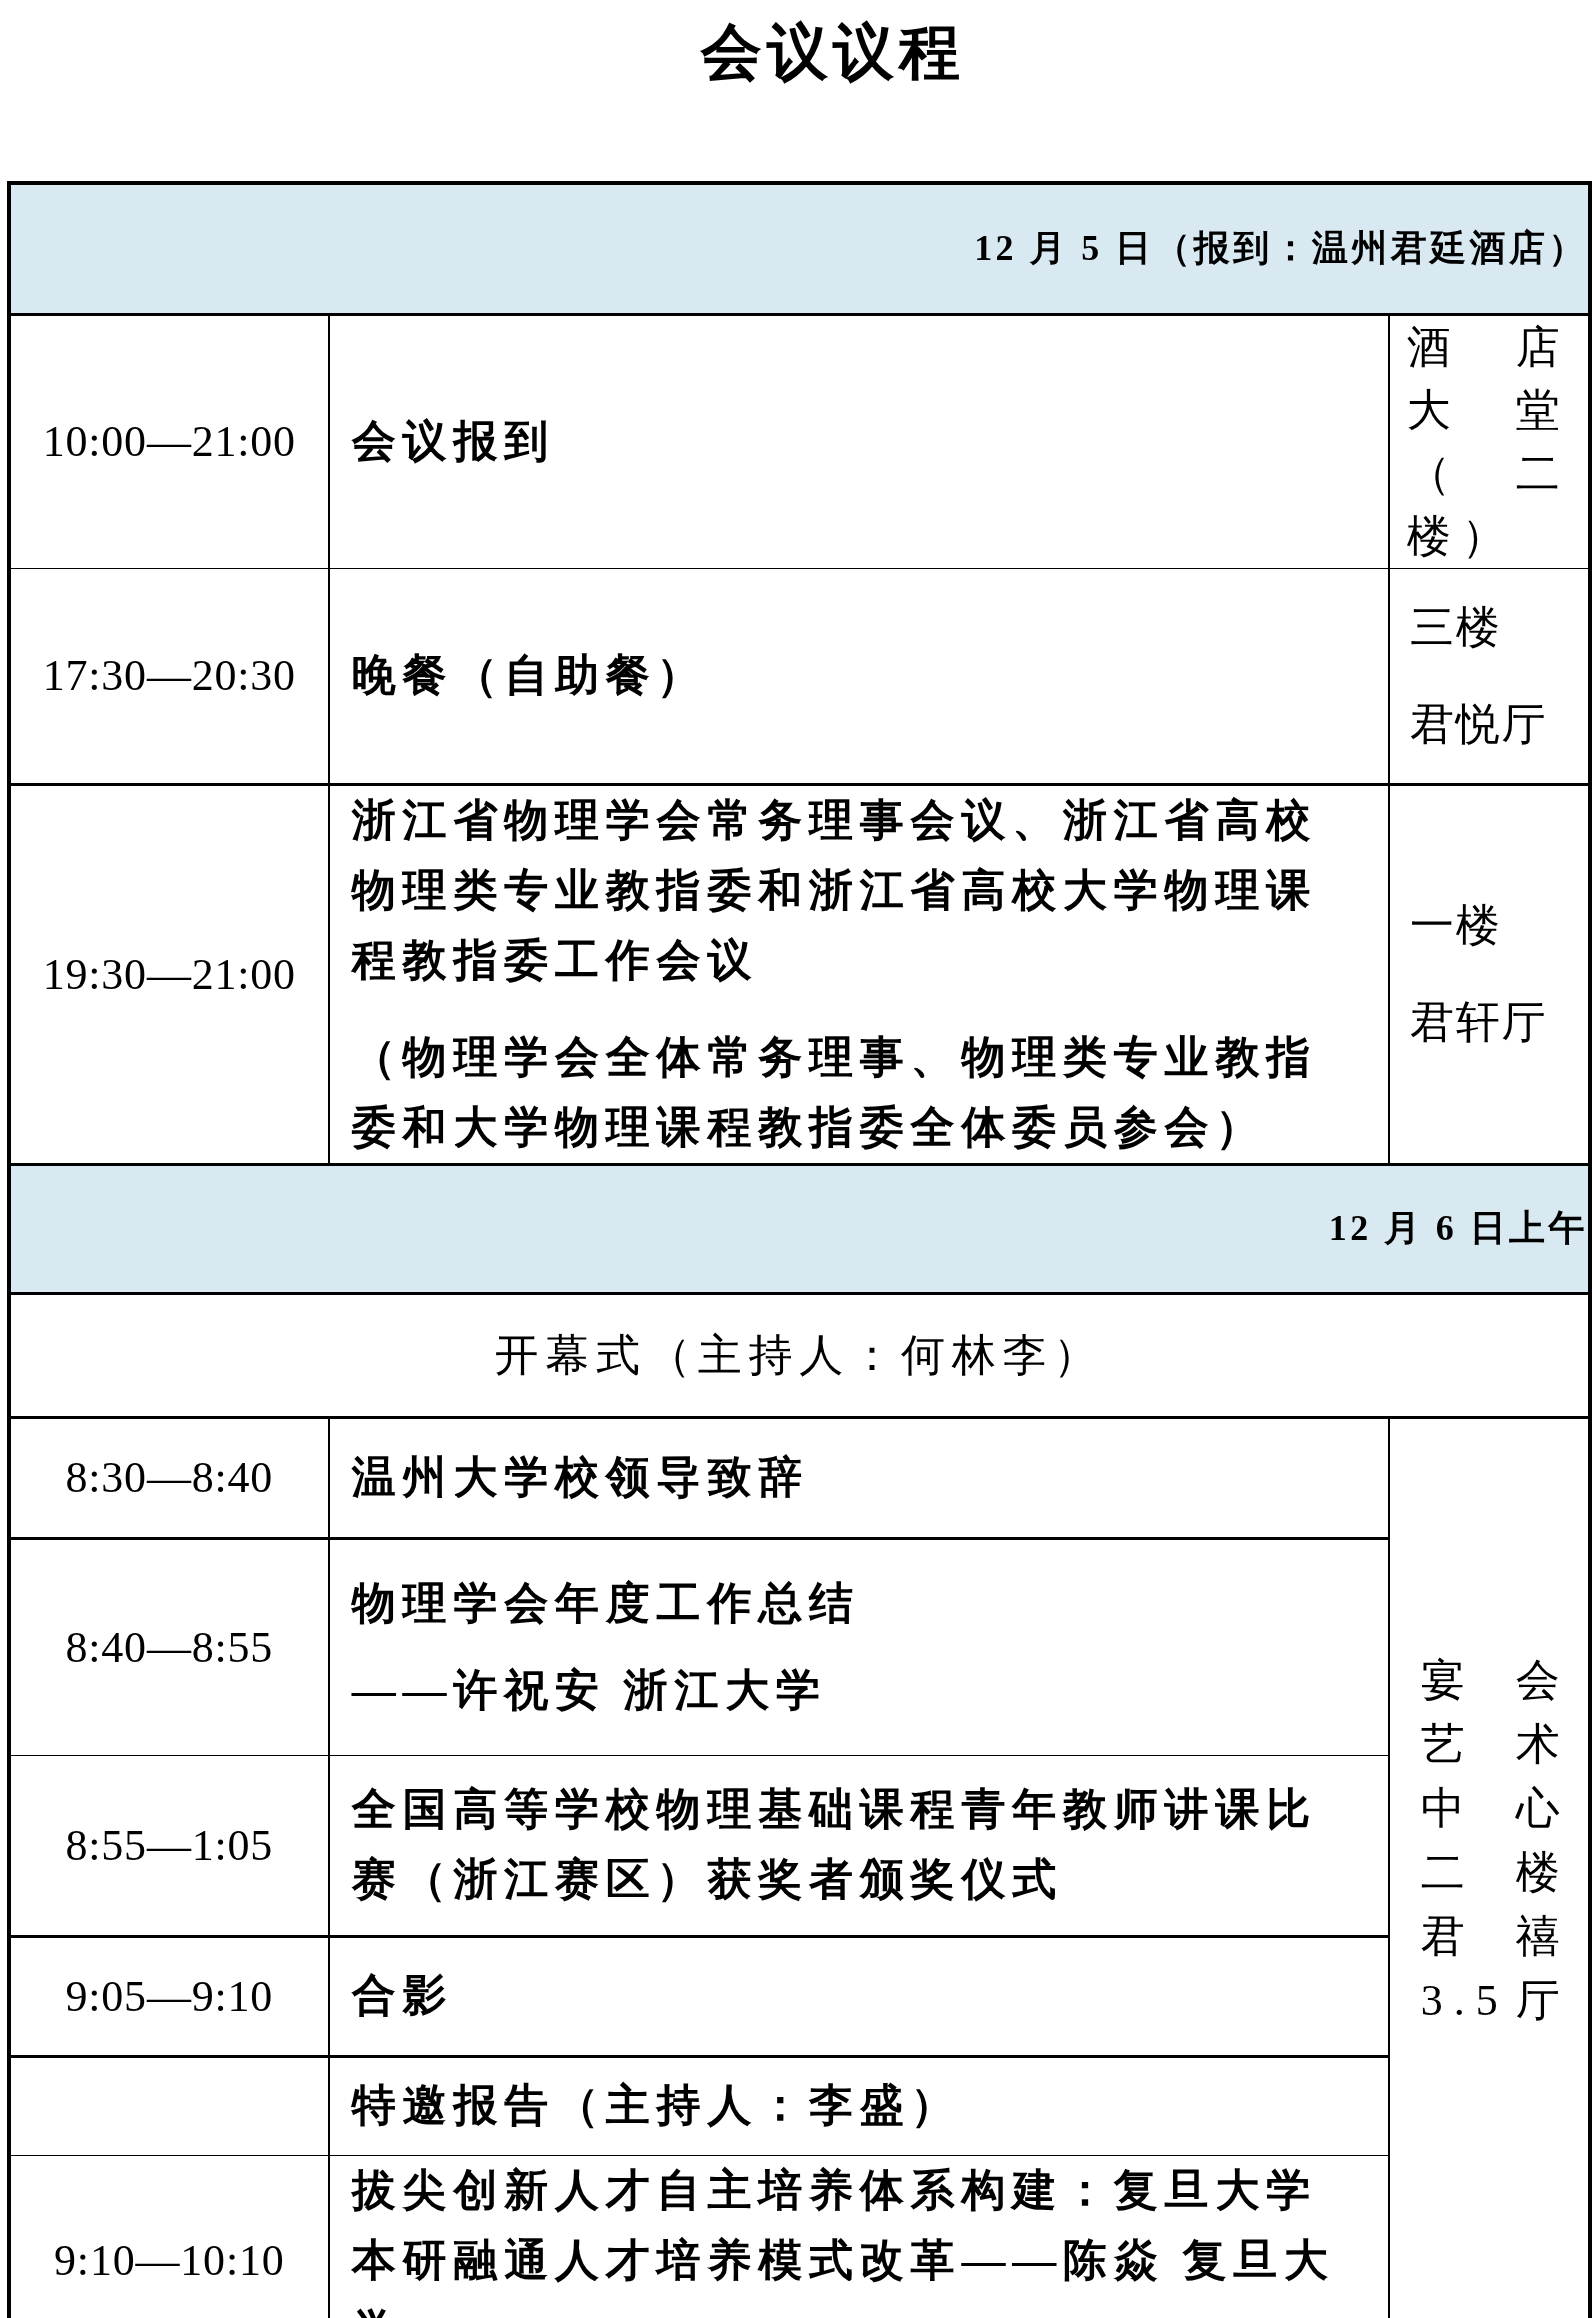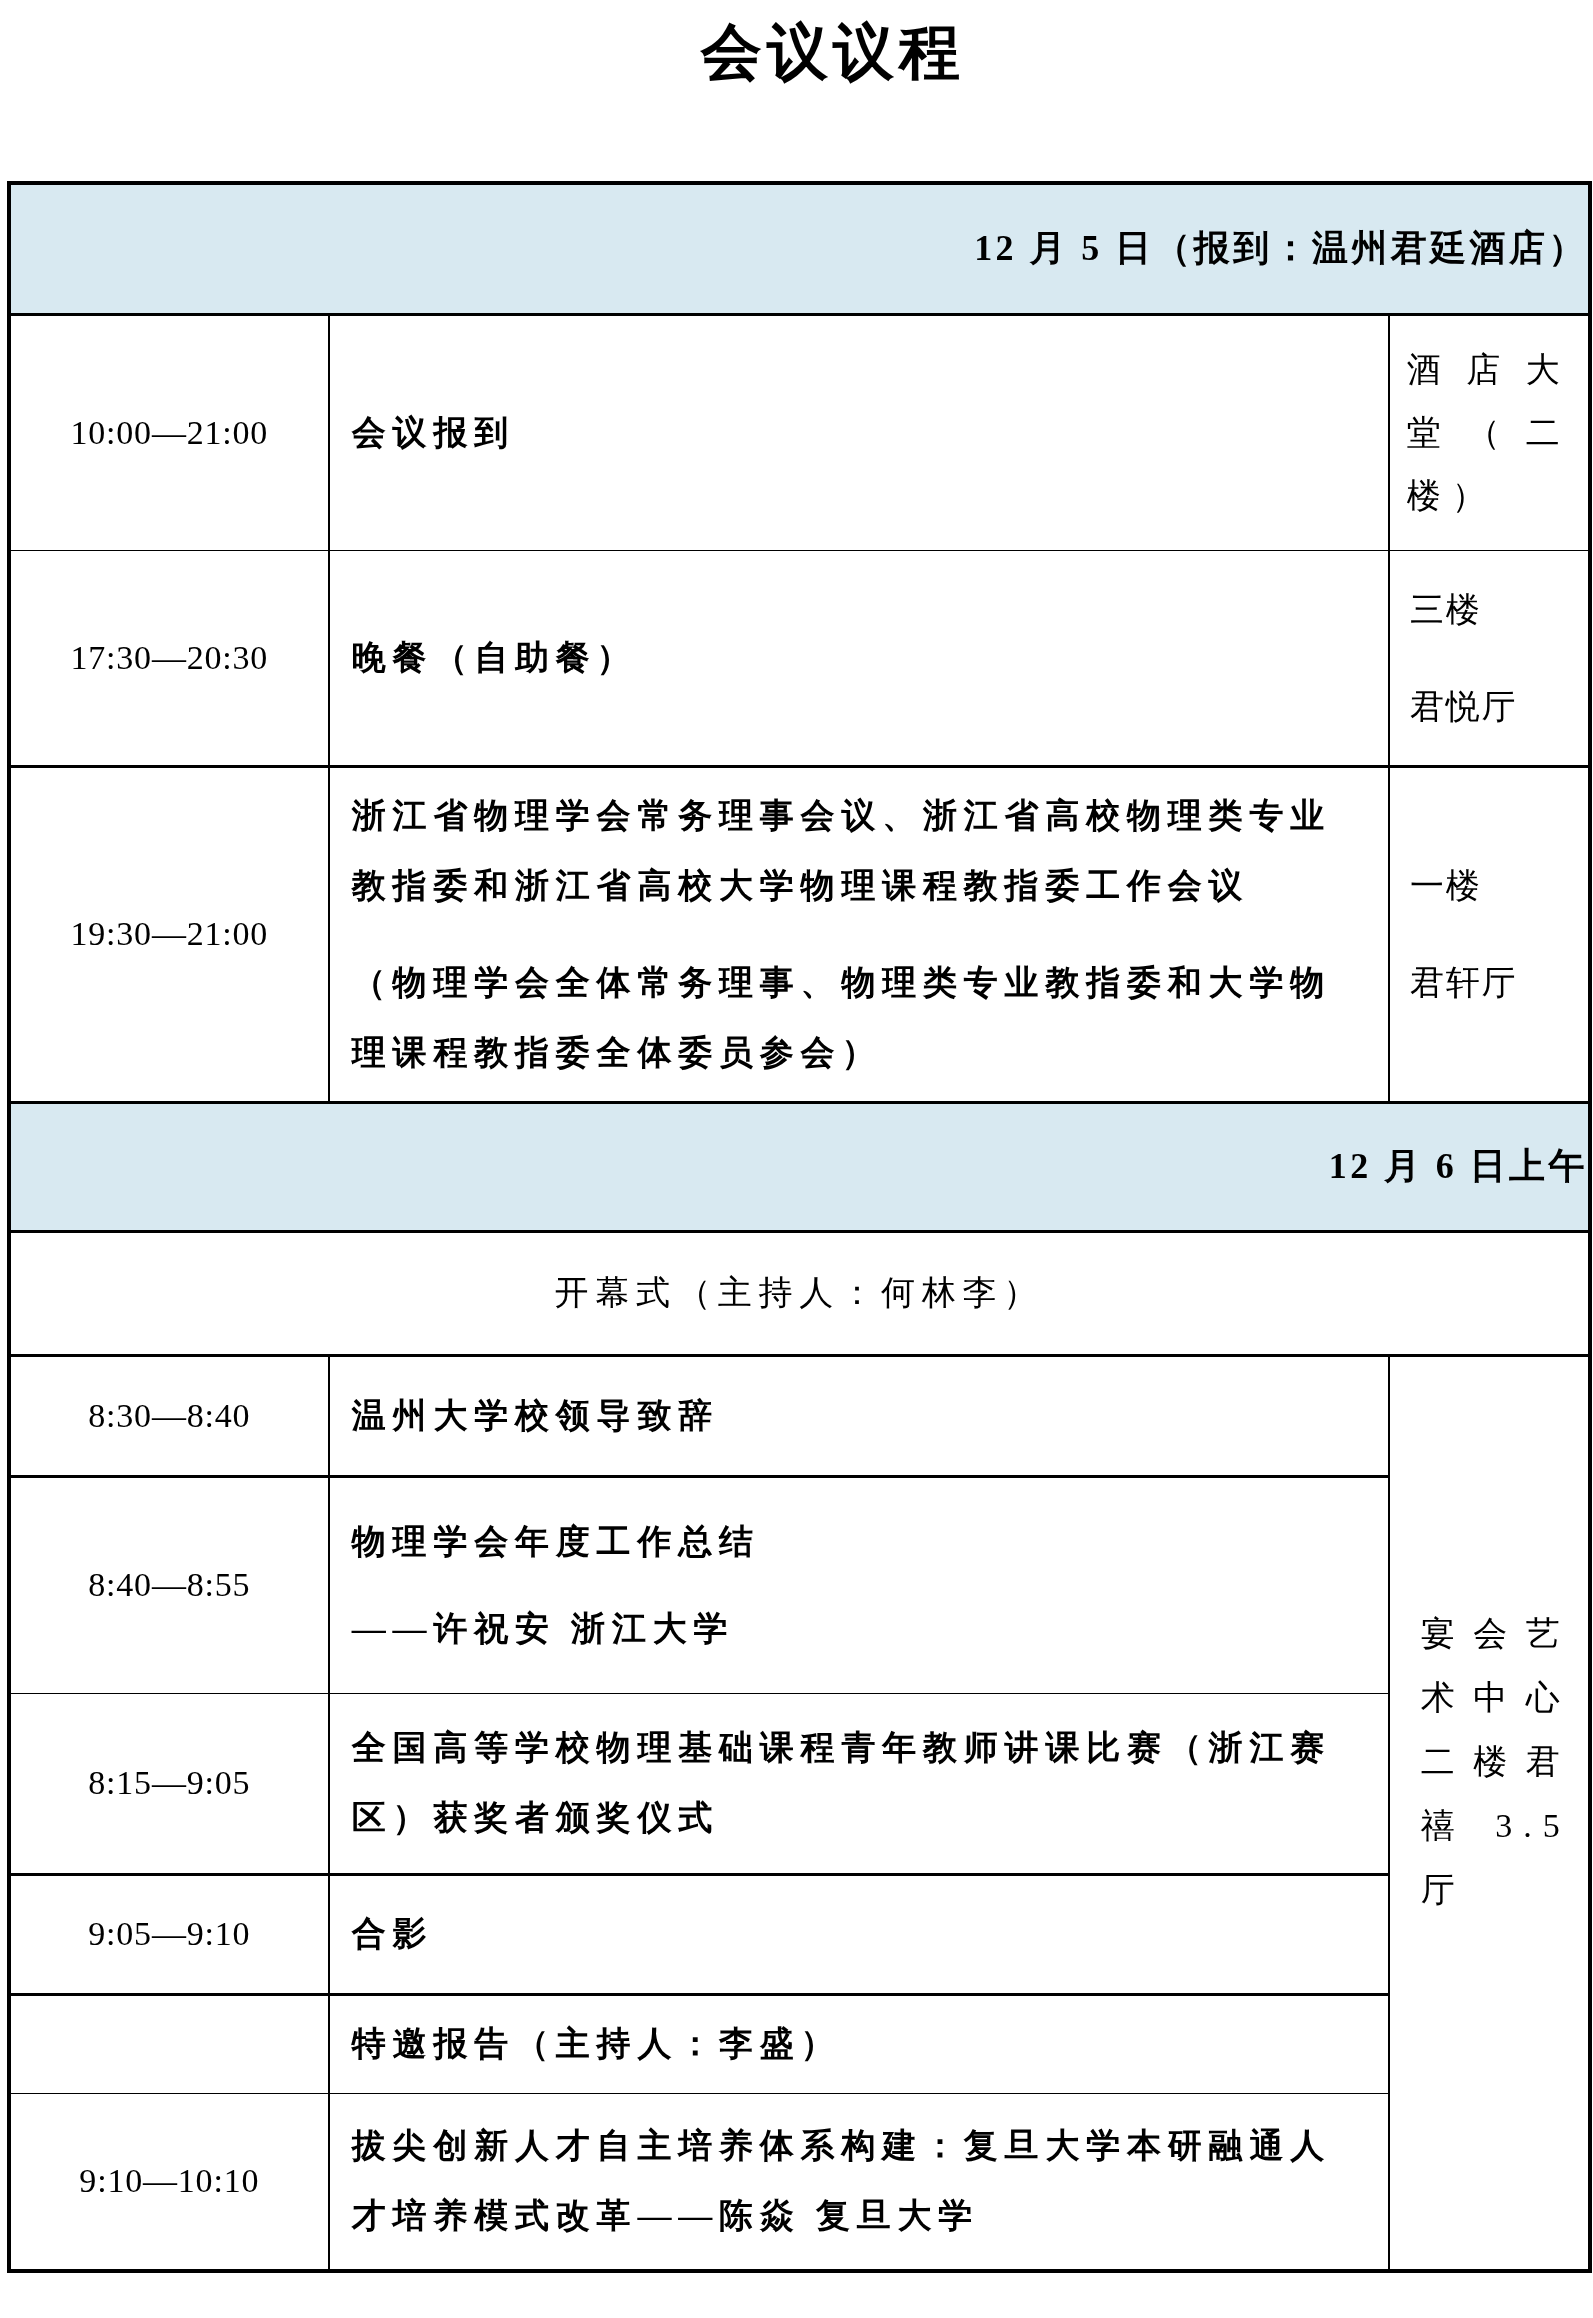--- a/index.html
+++ b/index.html
@@ -23,21 +23,21 @@
     border-collapse:collapse;table-layout:fixed;
     border:4.2px solid var(--ink);
   }
   col.c-time{width:320px;}
   col.c-event{width:1060px;}
   col.c-loc{width:201px;}
   td{
     border-left:2.5px solid var(--ink);
     border-right:2.5px solid var(--ink);
     border-top:0;border-bottom:3.4px solid var(--ink);
-    vertical-align:middle;font-size:34px;padding:0;
+    vertical-align:middle;font-size:44px;padding:0;
   }
   tr.thin td{border-bottom-width:1.7px;}
   td.section-header{
     background:var(--blue);text-align:right;font-weight:bold;
     font-size:36px;letter-spacing:3.4px;
   }
   td.time{text-align:center;letter-spacing:0.8px;}
   td.event{text-align:left;letter-spacing:6.8px;line-height:70px;padding:0 22px;font-weight:bold;}
   td.event .para{margin:0;}
   td.event .para-gap{margin-top:27px;}
@@ -114,21 +114,21 @@
 
   <tr class="thin" style="height:217px;">
     <td class="time">8:40—8:55</td>
     <td class="event">
       <div class="para">物理学会年度工作总结</div>
       <div class="para line-gap">——许祝安 浙江大学</div>
     </td>
   </tr>
 
   <tr style="height:181px;">
-    <td class="time">8:15—9:05</td>
+    <td class="time">8:55—1:05</td>
     <td class="event">全国高等学校物理基础课程青年教师讲课比赛（浙江赛区）获奖者颁奖仪式</td>
   </tr>
 
   <tr style="height:120px;margin-top:48px;">
     <td class="time">9:05—9:10</td>
     <td class="event">合影</td>
   </tr>
 
   <tr class="thin" style="height:99px;">
     <td class="time"></td>

